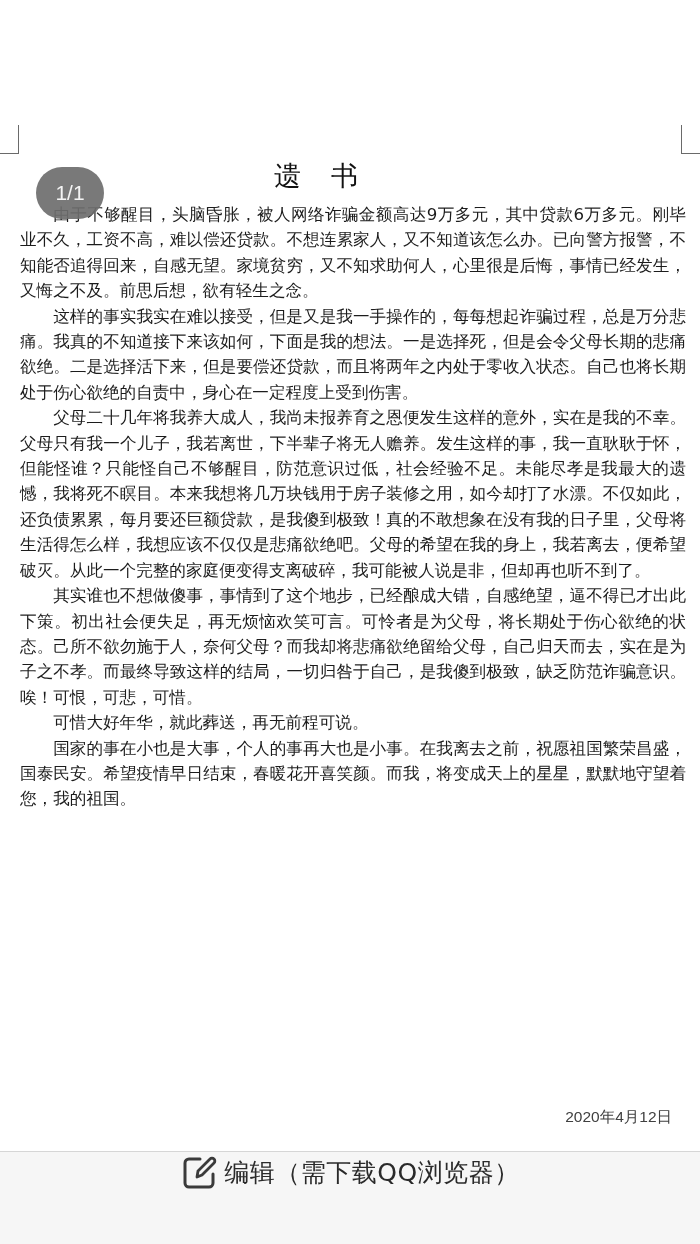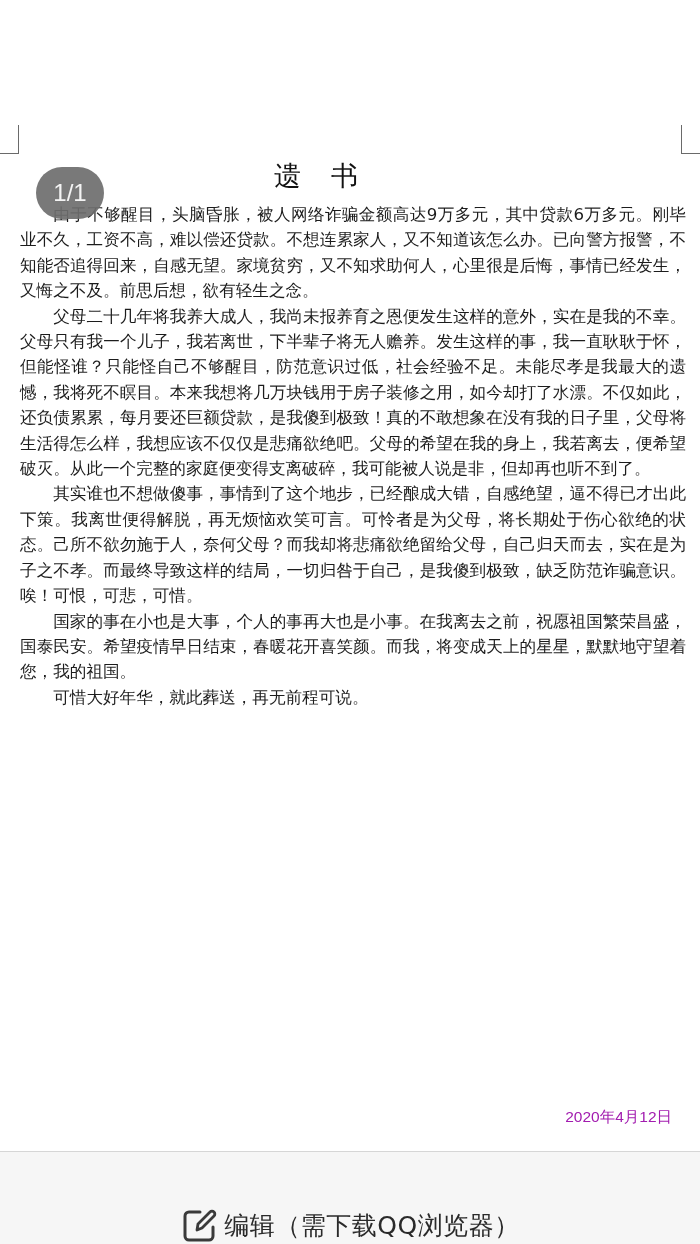--- a/index.html
+++ b/index.html
@@ -11,57 +11,58 @@
     .corner-tl { left: 0; top: 125px; border-right-width: 1.5px; border-bottom-width: 1.5px; }
     .corner-tr { right: 0; top: 125px; border-left-width: 1.5px; border-bottom-width: 1.5px; }
 
     .title {
       position: absolute; left: 0; width: 632px; top: 158px; text-align: center;
       font-size: 27px; letter-spacing: 30px; padding-left: 30px; box-sizing: border-box; color: #111;
     }
     .page-indicator {
       position: absolute; left: 36px; top: 167px; width: 68px; height: 52px;
       border-radius: 34px; background: rgba(110,110,110,0.92); color: #f4f4f4;
-      font-size: 24px; display: flex; align-items: center; justify-content: center; z-index: 2;
+      font-size: 21px; display: flex; align-items: center; justify-content: center; z-index: 2;
       font-family: "Liberation Sans", sans-serif;
     }
     .doc-body {
       position: absolute; left: 20px; top: 202px; width: 666px;
       font-size: 16.6px; line-height: 25.4px; color: #1c1c1c; text-align: justify;
     }
     .doc-body p { margin: 0; text-indent: 2em; }
     .date {
-      position: absolute; right: 28px; top: 1107px; font-size: 15.5px; color: #a21caf;
+      position: absolute; right: 28px; top: 1107px; font-size: 15.5px; color: #404040;
       font-family: "Liberation Sans", sans-serif;
     }
     .bottom-bar {
       position: absolute; left: 0; top: 1151px; width: 700px; height: 93px;
       background: #f6f6f6; border-top: 1.5px solid #d6d6d6;
-      display: flex; align-items: flex-end; justify-content: center;
+      display: flex; align-items: flex-start; justify-content: center;
     }
     .edit-button { display: flex; align-items: center; cursor: pointer; }
     .edit-icon { width: 40px; height: 40px; margin-right: 4px; }
     .edit-label { font-size: 25px; color: #2a2a2a; letter-spacing: 0.5px; }
   </style>
 </head>
 <body>
 
 <div class="corner corner-tl"></div>
 <div class="corner corner-tr"></div>
 
 <div class="title">遗书</div>
 
 <div class="page-indicator">1/1</div>
 
 <div class="doc-body">
   <p>由于不够醒目，头脑昏胀，被人网络诈骗金额高达9万多元，其中贷款6万多元。刚毕业不久，工资不高，难以偿还贷款。不想连累家人，又不知道该怎么办。已向警方报警，不知能否追得回来，自感无望。家境贫穷，又不知求助何人，心里很是后悔，事情已经发生，又悔之不及。前思后想，欲有轻生之念。</p>
+  <p>这样的事实我实在难以接受，但是又是我一手操作的，每每想起诈骗过程，总是万分悲痛。我真的不知道接下来该如何，下面是我的想法。一是选择死，但是会令父母长期的悲痛欲绝。二是选择活下来，但是要偿还贷款，而且将两年之内处于零收入状态。自己也将长期处于伤心欲绝的自责中，身心在一定程度上受到伤害。</p>
   <p>父母二十几年将我养大成人，我尚未报养育之恩便发生这样的意外，实在是我的不幸。父母只有我一个儿子，我若离世，下半辈子将无人赡养。发生这样的事，我一直耿耿于怀，但能怪谁？只能怪自己不够醒目，防范意识过低，社会经验不足。未能尽孝是我最大的遗憾，我将死不瞑目。本来我想将几万块钱用于房子装修之用，如今却打了水漂。不仅如此，还负债累累，每月要还巨额贷款，是我傻到极致！真的不敢想象在没有我的日子里，父母将生活得怎么样，我想应该不仅仅是悲痛欲绝吧。父母的希望在我的身上，我若离去，便希望破灭。从此一个完整的家庭便变得支离破碎，我可能被人说是非，但却再也听不到了。</p>
-  <p>其实谁也不想做傻事，事情到了这个地步，已经酿成大错，自感绝望，逼不得已才出此下策。我离世便得解脱，再无烦恼欢笑可言。可怜者是为父母，将长期处于伤心欲绝的状态。己所不欲勿施于人，奈何父母？而我却将悲痛欲绝留给父母，自己归天而去，实在是为子之不孝。而最终导致这样的结局，一切归咎于自己，是我傻到极致，缺乏防范诈骗意识。唉！可恨，可悲，可惜。</p>
+  <p>其实谁也不想做傻事，事情到了这个地步，已经酿成大错，自感绝望，逼不得已才出此下策。初出社会便失足，再无烦恼欢笑可言。可怜者是为父母，将长期处于伤心欲绝的状态。己所不欲勿施于人，奈何父母？而我却将悲痛欲绝留给父母，自己归天而去，实在是为子之不孝。而最终导致这样的结局，一切归咎于自己，是我傻到极致，缺乏防范诈骗意识。唉！可恨，可悲，可惜。</p>
+  <p>可惜大好年华，就此葬送，再无前程可说。</p>
   <p>国家的事在小也是大事，个人的事再大也是小事。在我离去之前，祝愿祖国繁荣昌盛，国泰民安。希望疫情早日结束，春暖花开喜笑颜。而我，将变成天上的星星，默默地守望着您，我的祖国。</p>
-  <p>可惜大好年华，就此葬送，再无前程可说。</p>
 </div>
 
 <div class="date">2020年4月12日</div>
 
 <div class="bottom-bar">
   <div class="edit-button">
     <span class="edit-icon">
       <svg width="40" height="40" viewBox="0 0 40 40">
         <path d="M20 7 H9 a4 4 0 0 0 -4 4 V31 a4 4 0 0 0 4 4 H29 a4 4 0 0 0 4 -4 V22" fill="none" stroke="#3a3a3a" stroke-width="3" stroke-linecap="round"></path>
         <path d="M17 25 L18 19 L30 7 a2.8 2.8 0 0 1 4 4 L22 23 Z" fill="none" stroke="#3a3a3a" stroke-width="2.8" stroke-linejoin="round"></path>

